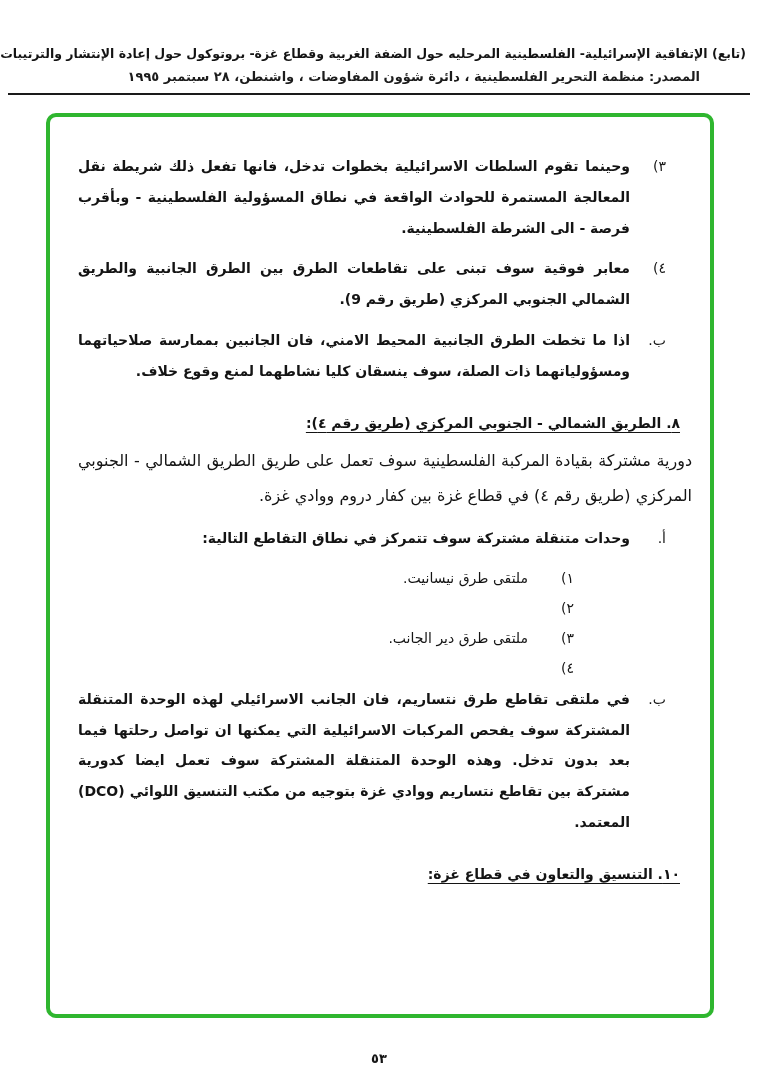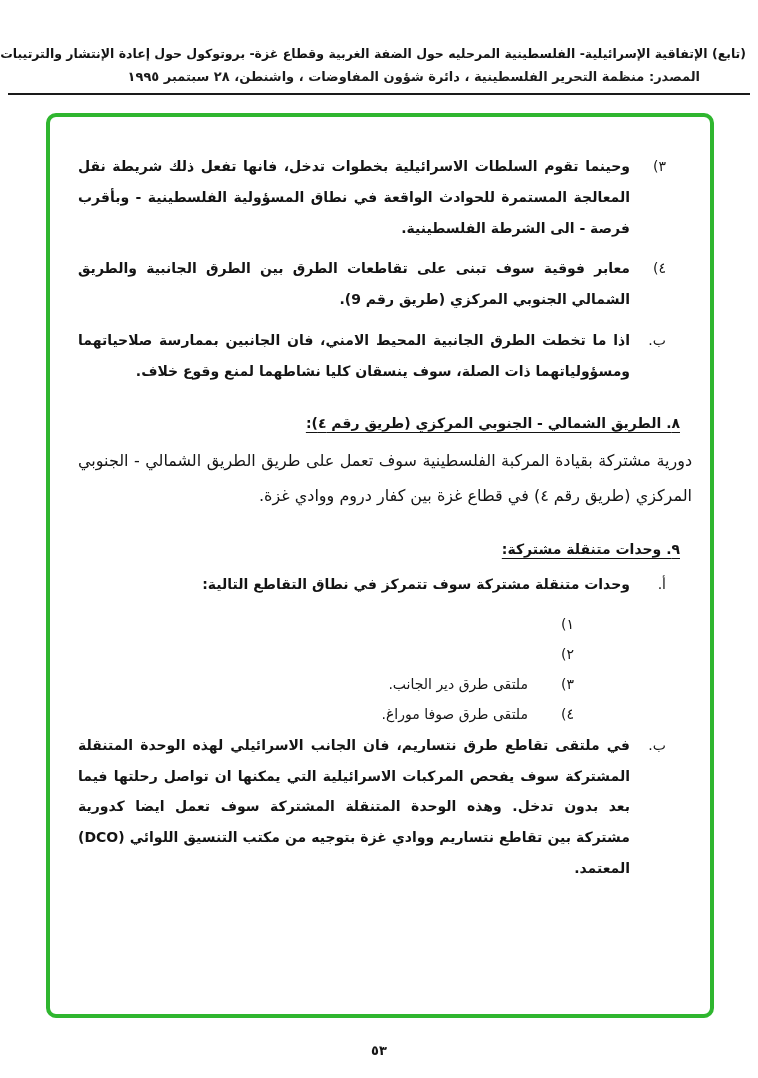--- a/index.html
+++ b/index.html
@@ -74,21 +74,21 @@
     display: flex;
     padding-right: 118px;
     font-size: 14px;
     line-height: 2.0;
     margin-bottom: 2px;
   }
   .sub .marker { flex: 0 0 46px; }
   
   .pageno {
     position: absolute;
-    bottom: 20px;
+    bottom: 12px;
     left: 0;
     right: 0;
     text-align: center;
     font-size: 13px;
     font-weight: bold;
   }
 </style>
 </head>
 <body>
 
@@ -113,45 +113,45 @@
     </div>
 
     <div class="block indent1">
       <span class="marker">ب.</span>
       <span class="btxt">اذا ما تخطت الطرق الجانبية المحيط الامني، فان الجانبين بممارسة صلاحياتهما ومسؤولياتهما ذات الصلة، سوف ينسقان كليا نشاطهما لمنع وقوع خلاف.</span>
     </div>
 
     <div class="heading">٨. الطريق الشمالي - الجنوبي المركزي (طريق رقم ٤):</div>
     <div class="para">دورية مشتركة بقيادة المركبة الفلسطينية سوف تعمل على طريق الطريق الشمالي - الجنوبي المركزي (طريق رقم ٤) في قطاع غزة بين كفار دروم ووادي غزة.</div>
 
-    <div class="heading">٩. وحدات متنقلة مشتركة:</div>
 
     <div class="block indent1">
       <span class="marker">أ.</span>
       <span class="btxt">وحدات متنقلة مشتركة سوف تتمركز في نطاق التقاطع التالية:</span>
     </div>
 
     <div class="sub">
       <span class="marker">١)</span>
+      <span class="btxt">ملتقى طرق نيسانيت.</span>
     </div>
     <div class="sub">
       <span class="marker">٢)</span>
     </div>
     <div class="sub">
       <span class="marker">٣)</span>
       <span class="btxt">ملتقى طرق دير الجانب.</span>
     </div>
     <div class="sub">
       <span class="marker">٤)</span>
-      <span class="btxt">ملتقى طرق صوفا موراغ.</span>
     </div>
 
     <div class="block indent1">
       <span class="marker">ب.</span>
       <span class="btxt">في ملتقى تقاطع طرق نتساريم، فان الجانب الاسرائيلي لهذه الوحدة المتنقلة المشتركة سوف يفحص المركبات الاسرائيلية التي يمكنها ان تواصل رحلتها فيما بعد بدون تدخل. وهذه الوحدة المتنقلة المشتركة سوف تعمل ايضا كدورية مشتركة بين تقاطع نتساريم ووادي غزة بتوجيه من مكتب التنسيق اللوائي (DCO) المعتمد.</span>
     </div>
 
+    <div class="heading">١٠. التنسيق والتعاون في قطاع غزة:</div>
 
   </div>
 
   <div class="pageno">٥٣</div>
 
 </div>
 
 </body></html>

